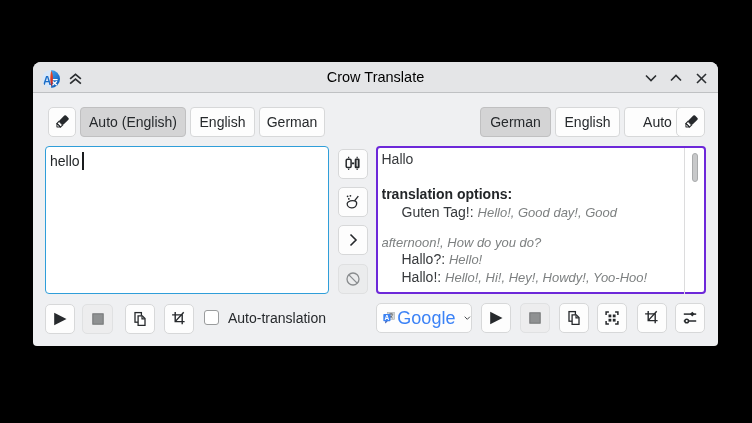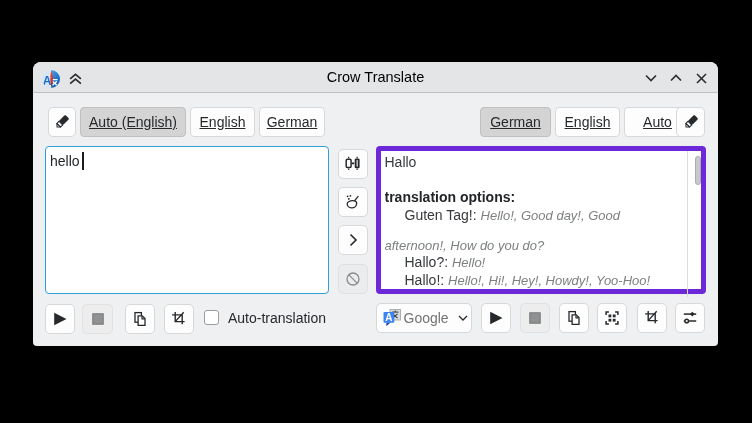--- a/index.html
+++ b/index.html
@@ -4,24 +4,24 @@
 <style>
 html,body{margin:0;padding:0;background:#000;width:752px;height:423px;overflow:hidden;}
 *{box-sizing:border-box;}
 #win{position:absolute;left:33px;top:62px;width:685px;height:284px;background:#eff0f2;border-radius:8px 8px 4px 4px;font-family:"Liberation Sans",sans-serif;color:#232629;}
 #titlebar{position:absolute;left:0;top:0;width:685px;height:31px;background:#e4e5e7;border-bottom:1px solid #bfc1c3;border-radius:8px 8px 0 0;}
 #title{position:absolute;left:0;top:0;width:100%;height:19px;line-height:30px;text-align:center;font-size:14.5px;color:#000000;}
 .abs{position:absolute;}
 .btn{position:absolute;background:#fdfdfd;border:1px solid #d7d8d9;border-radius:5px;display:flex;align-items:center;justify-content:center;}
 .btn.dis{background:#ededee;border-color:#e0e1e2;}
 .btn.flat{background:#ebeced;border-color:#dfe0e1;}
-.lang{position:absolute;background:#fdfdfd;border:1px solid #d7d8d9;border-radius:4px;font-size:14px;display:flex;align-items:center;justify-content:center;height:30px;color:#26292c;text-decoration:underline;}
+.lang{position:absolute;background:#fdfdfd;border:1px solid #d7d8d9;border-radius:4px;font-size:14px;display:flex;align-items:center;justify-content:center;height:30px;color:#26292c;}
 .lang.on{background:#d4d4d5;border-color:#c0c0c1;}
 #srcbox{position:absolute;left:12px;top:84px;width:284px;height:148px;background:#fff;border:1.5px solid #2f9ed9;border-radius:4px;}
-#dstbox{position:absolute;left:343px;top:84px;width:330px;height:147.5px;background:#fff;border:5px solid #6d28d9;border-radius:4px;}
+#dstbox{position:absolute;left:343px;top:84px;width:330px;height:147.5px;background:#fff;border:2px solid #6d28d9;border-radius:4px;}
 #dsttext{position:absolute;left:3.5px;top:2.5px;width:312px;font-size:14px;line-height:17.8px;color:#36393c;white-space:nowrap;overflow:hidden;}
 .ital{font-style:italic;color:#7d8081;font-size:13px;margin-top:12px;}
 .ind{padding-left:20px;}
 #cursor{position:absolute;left:49px;top:90px;width:1.5px;height:18px;background:#1a1c1e;}
 svg{display:block;}
 </style>
 </head>
 <body>
 <div id="win">
   <div id="titlebar"></div>
@@ -191,21 +191,21 @@
       <g stroke="#34383b" stroke-width="1.05" fill="none">
         <path d="M8.9,3.1 H15.5"></path>
         <path d="M12.2,1.6 V3.1"></path>
         <path d="M9.7,4.8 L14.6,9.1"></path>
         <path d="M14.6,4.8 L9.7,9.1"></path>
       </g>
       <rect x="0.5" y="3" width="10.8" height="10.8" rx="1" fill="#3b82f2"></rect>
       <text x="5.9" y="12.4" font-family="Liberation Sans,sans-serif" font-size="10" font-weight="bold" fill="#fff" text-anchor="middle">A</text>
       <polygon points="3.4,13.8 7.2,13.8 3.4,17.2" fill="#1c43ae"></polygon>
     </svg>
-    <span style="font-size:14px;margin-left:2.5px;color:#737373">Google</span>
+    <span style="font-size:18px;margin-left:2.5px;color:#3b82f6">Google</span>
     <svg width="10" height="6" viewBox="0 0 10 6" style="margin-left:9px">
       <path d="M1,1 L5,5 L9,1" stroke="#26292c" stroke-width="1.3" fill="none"></path>
     </svg>
   </div>
   <div class="btn" style="left:448px;top:241px;width:30px;height:30px">
     <svg width="14" height="14" viewBox="0 0 14 14">
       <path d="M1.2,0.8 L13.5,7 L1.2,13.2 Z" fill="#26292c"></path>
     </svg>
   </div>
   <div class="btn dis" style="left:487px;top:241px;width:30px;height:30px">

